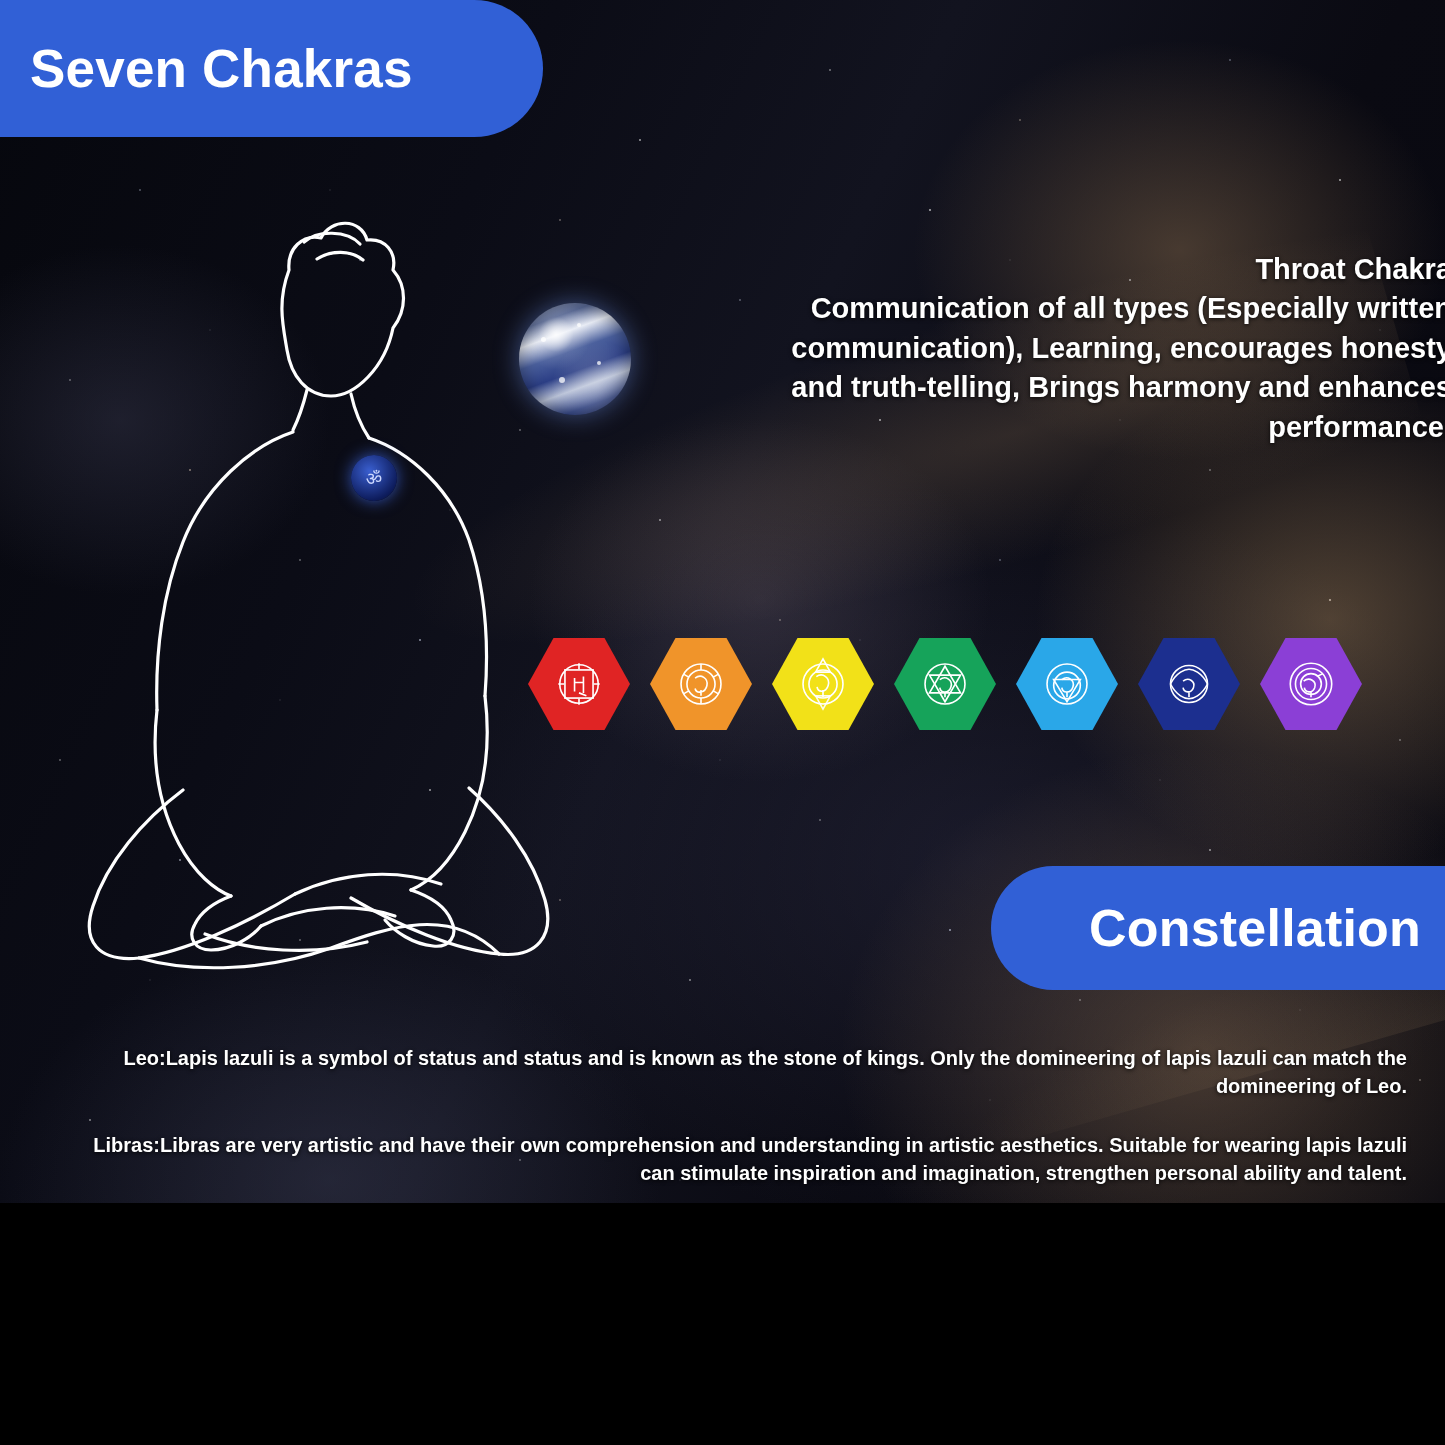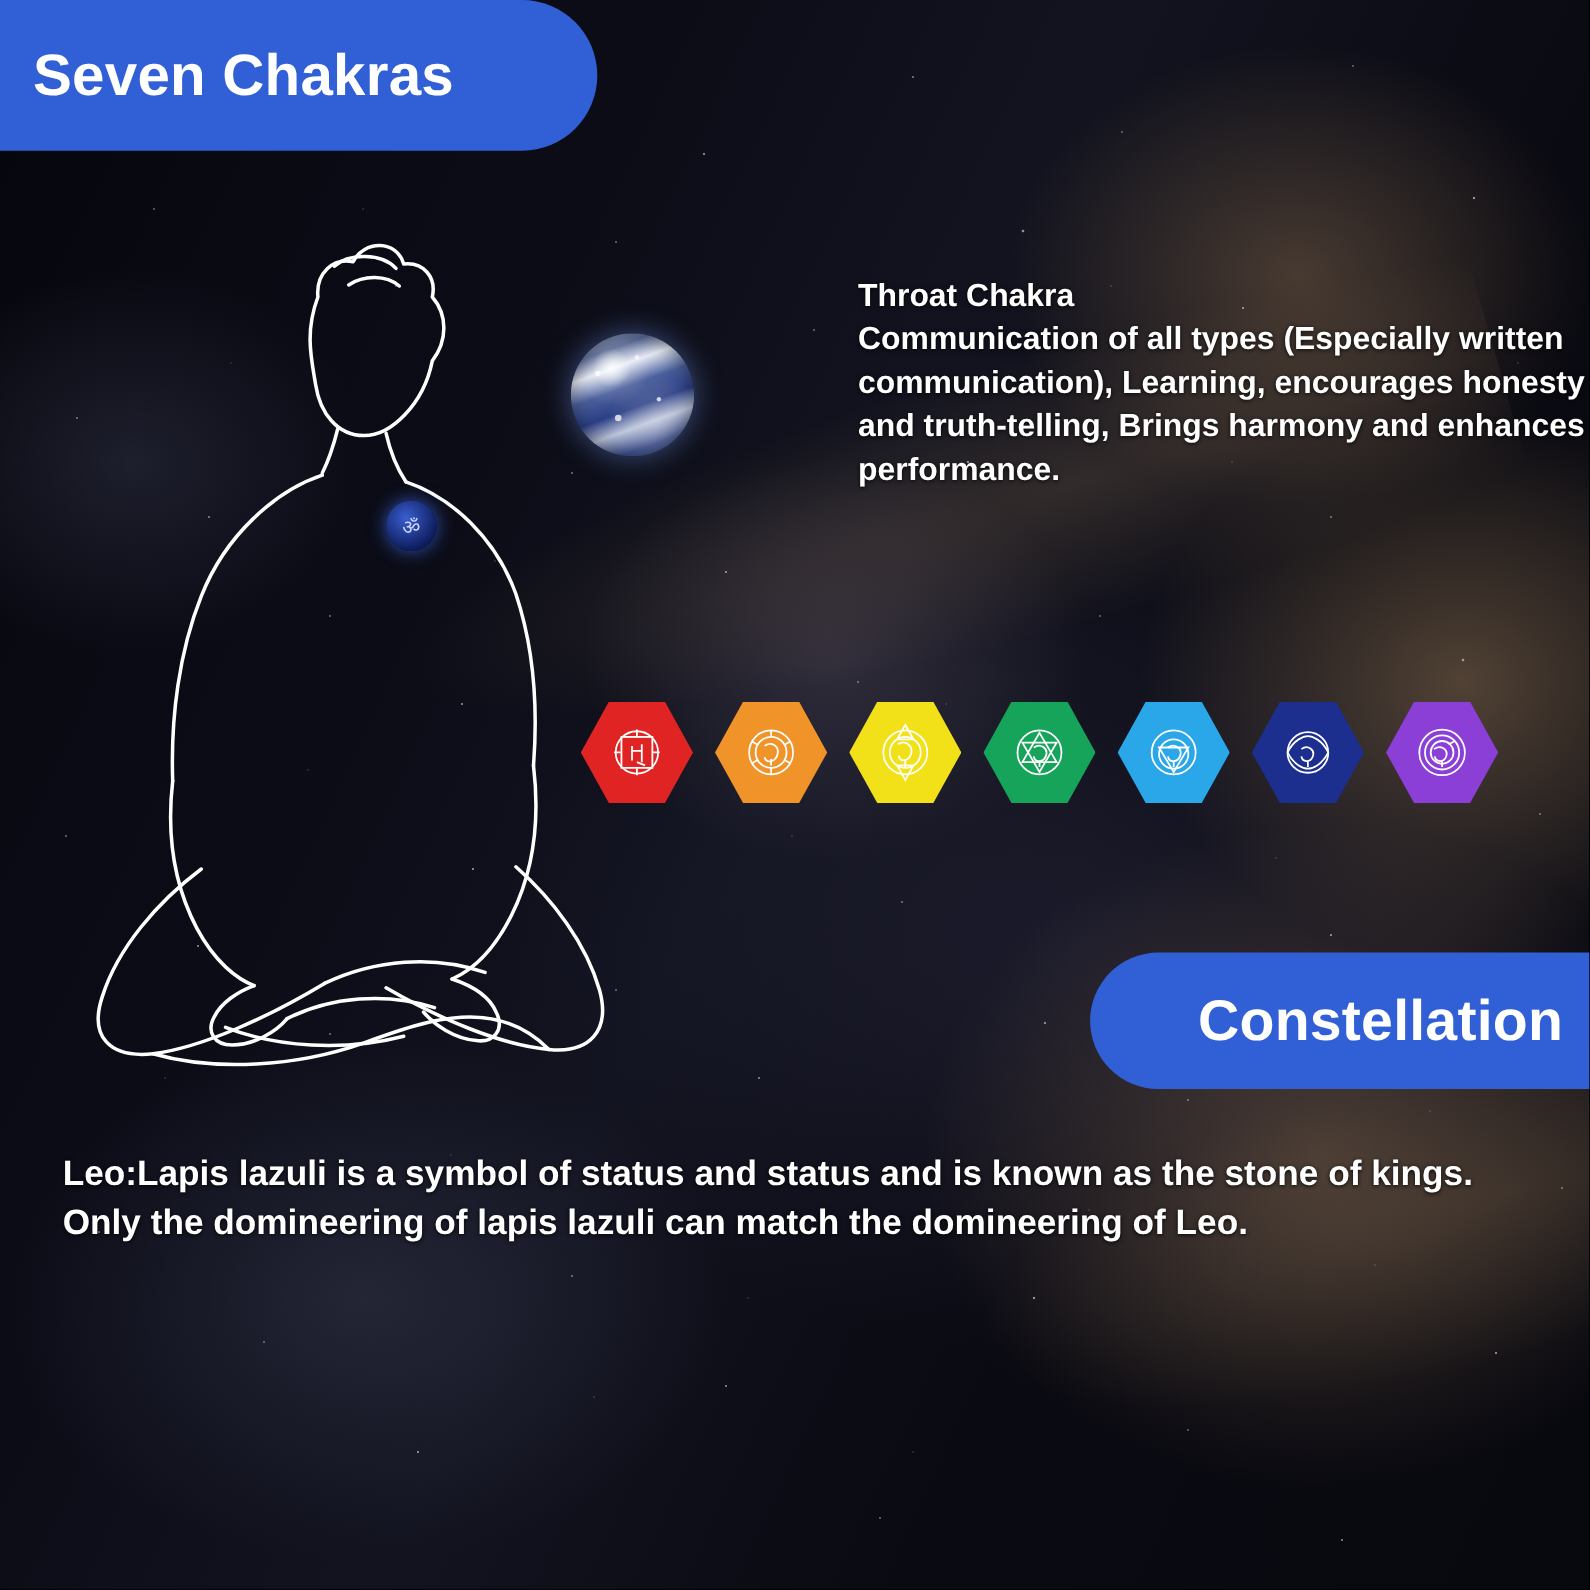--- a/index.html
+++ b/index.html
@@ -9,23 +9,24 @@
   }
   body {
     width: 1445px;
     height: 1445px;
     font-family: "Liberation Sans", sans-serif;
     overflow: hidden;
   }
   .page {
     position: relative;
     width: 1445px;
-    height: 1445px;
+    height: 1203px;
     overflow: hidden;
     background: #05060c;
+    text-align: right;
   }
 
   
   .bg {
     position: absolute;
     inset: 0;
     background:
       radial-gradient(ellipse 380px 300px at 1180px 250px, rgba(120,95,70,0.55), rgba(120,95,70,0) 70%),
       radial-gradient(ellipse 420px 360px at 1330px 620px, rgba(150,120,85,0.50), rgba(150,120,85,0) 70%),
       radial-gradient(ellipse 500px 420px at 1200px 1050px, rgba(140,110,80,0.45), rgba(140,110,80,0) 72%),
@@ -251,21 +252,21 @@
     height: 74px;
   }
 
   
   .const-text {
     position: absolute;
     left: 57px;
     top: 1044px;
     width: 1350px;
     color: #ffffff;
-    font-size: 32px;
+    font-size: 20px;
     line-height: 1.42;
     font-weight: bold;
     text-shadow: 0 1px 4px rgba(0,0,0,0.9);
   }
   .const-text p {
     margin: 0 0 30px 0;
   }
   .const-text p:last-child { margin-bottom: 0; }
 </style>
 </head>
@@ -398,15 +399,16 @@
         <circle cx="50" cy="50" r="21"></circle>
         <circle cx="50" cy="50" r="14"></circle>
         <path d="M40 46 C48 40 58 46 55 55 C52 63 42 62 41 55 M50 60 L50 68 M58 40 L66 36"></path>
       </svg>
     </div>
 
   </div>
 
   <div class="const-text">
     <p>Leo:Lapis lazuli is a symbol of status and status and is known as the stone of kings. Only the domineering of lapis lazuli can match the domineering of Leo.</p>
+    <p>Libras:Libras are very artistic and have their own comprehension and understanding in artistic aesthetics. Suitable for wearing lapis lazuli can stimulate inspiration and imagination, strengthen personal ability and talent.</p>
   </div>
 
 </div>
 
 </body></html>

